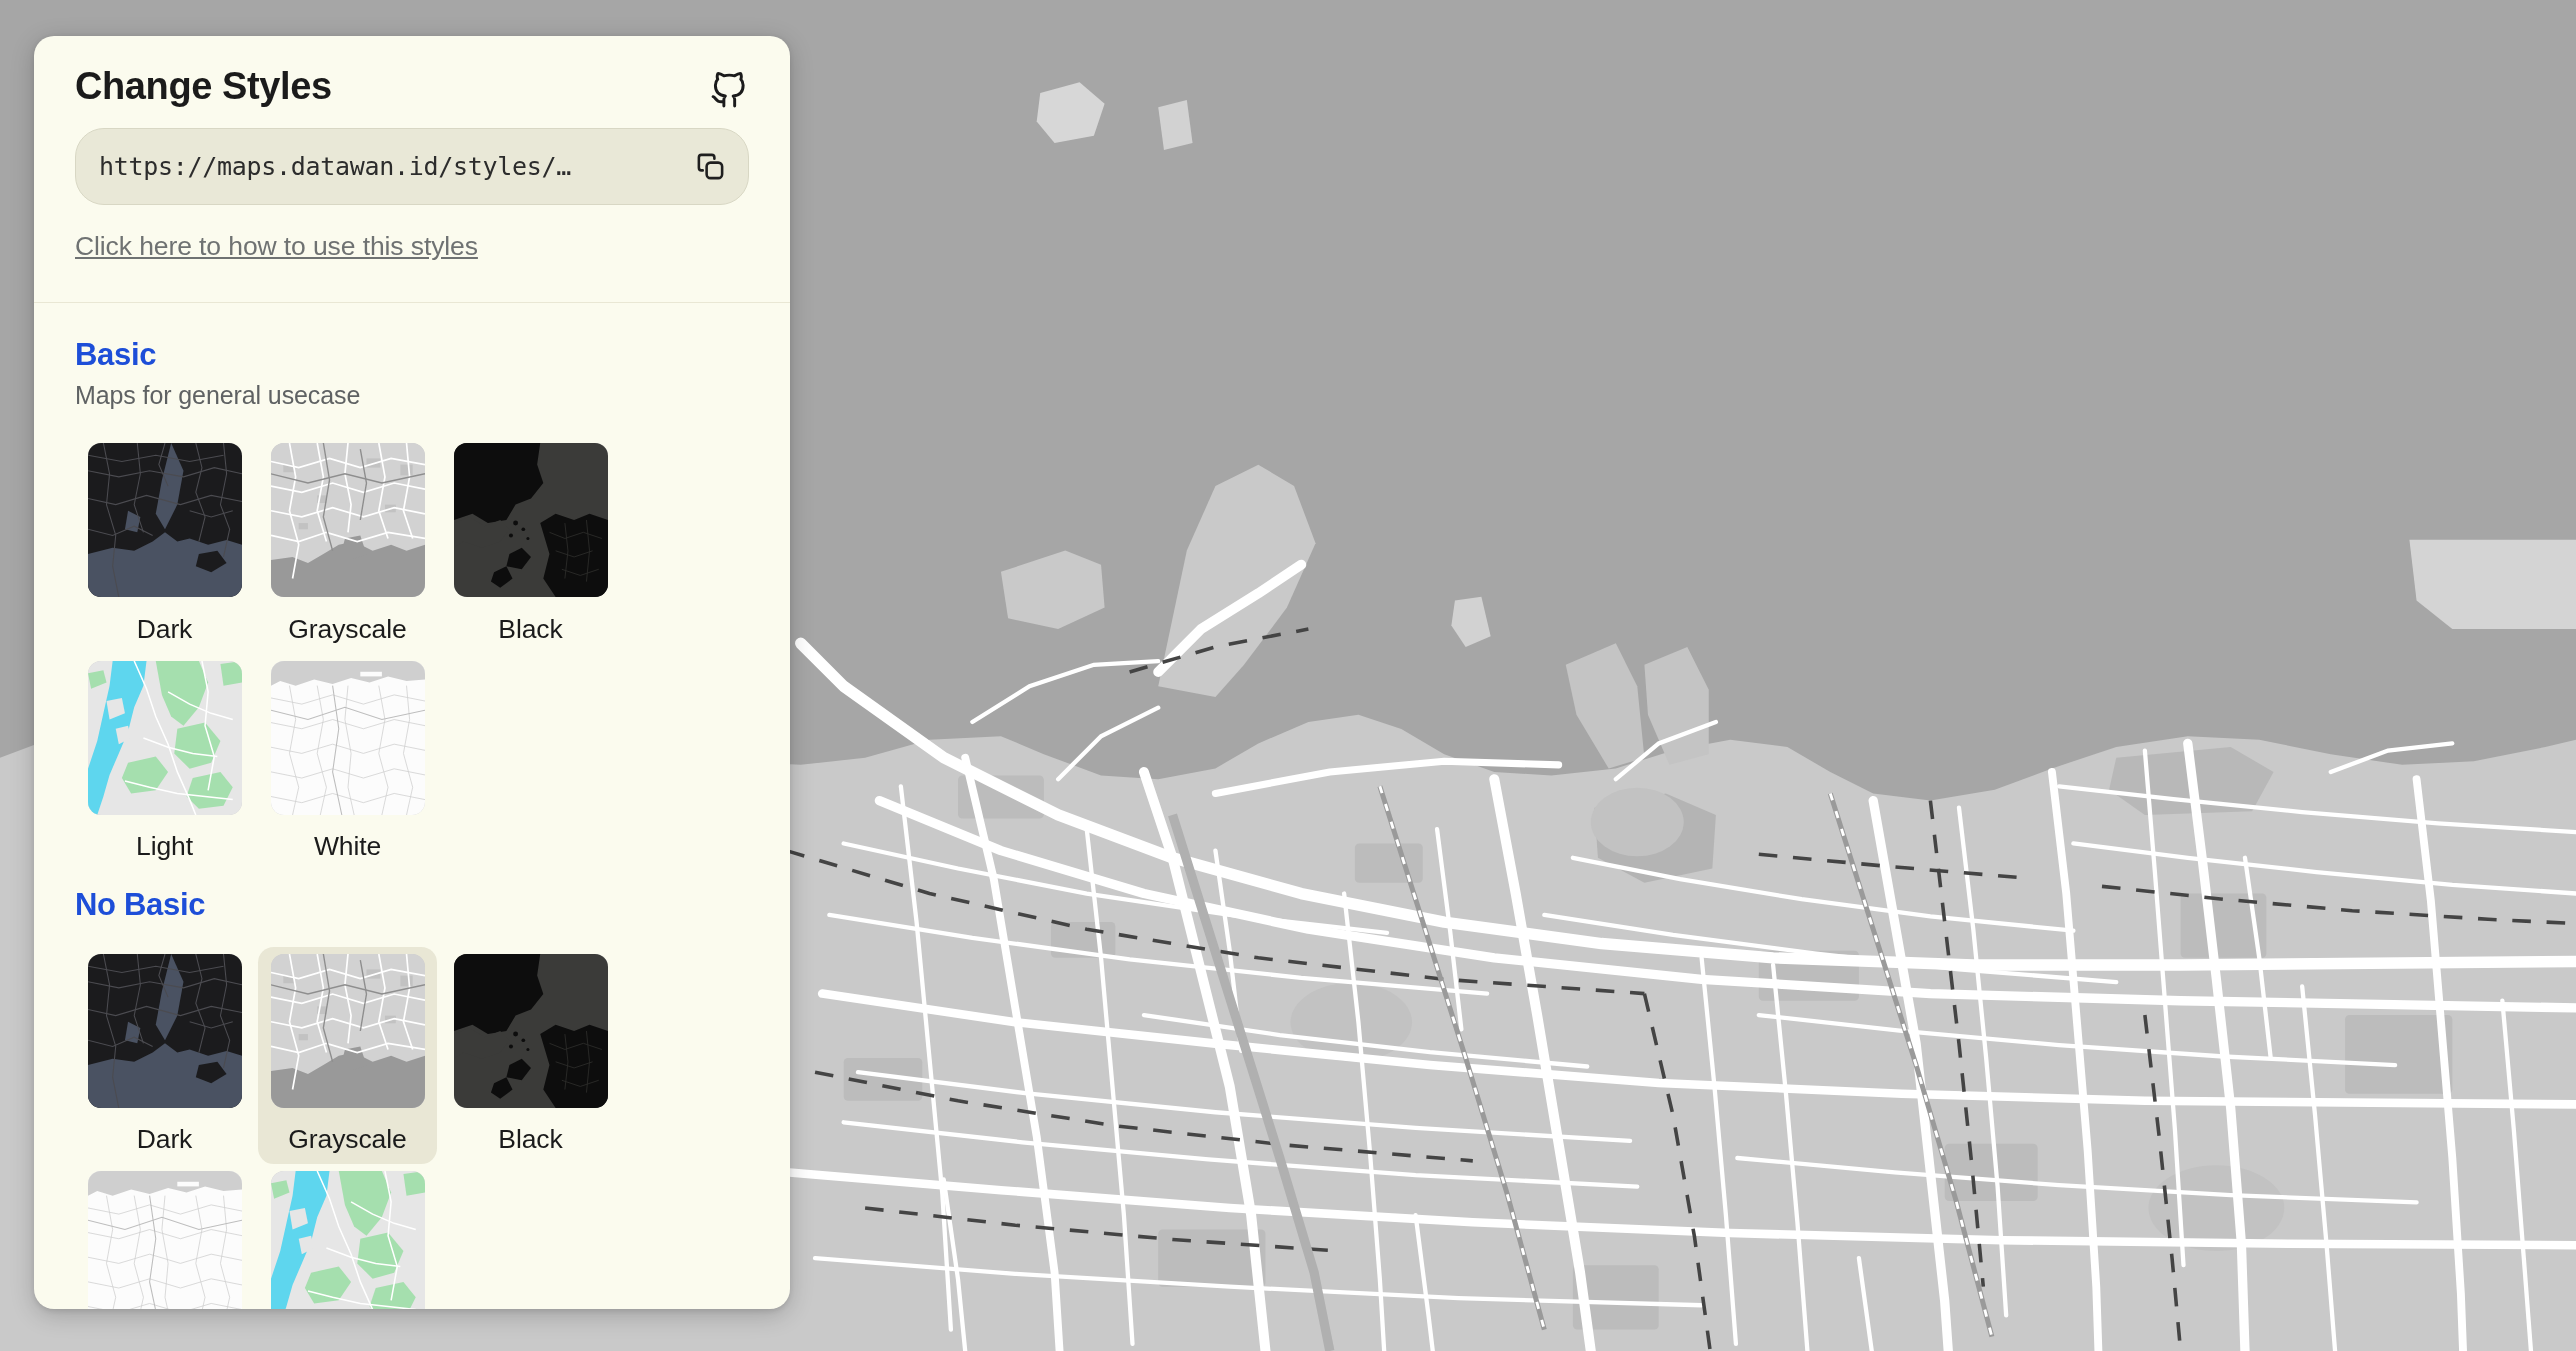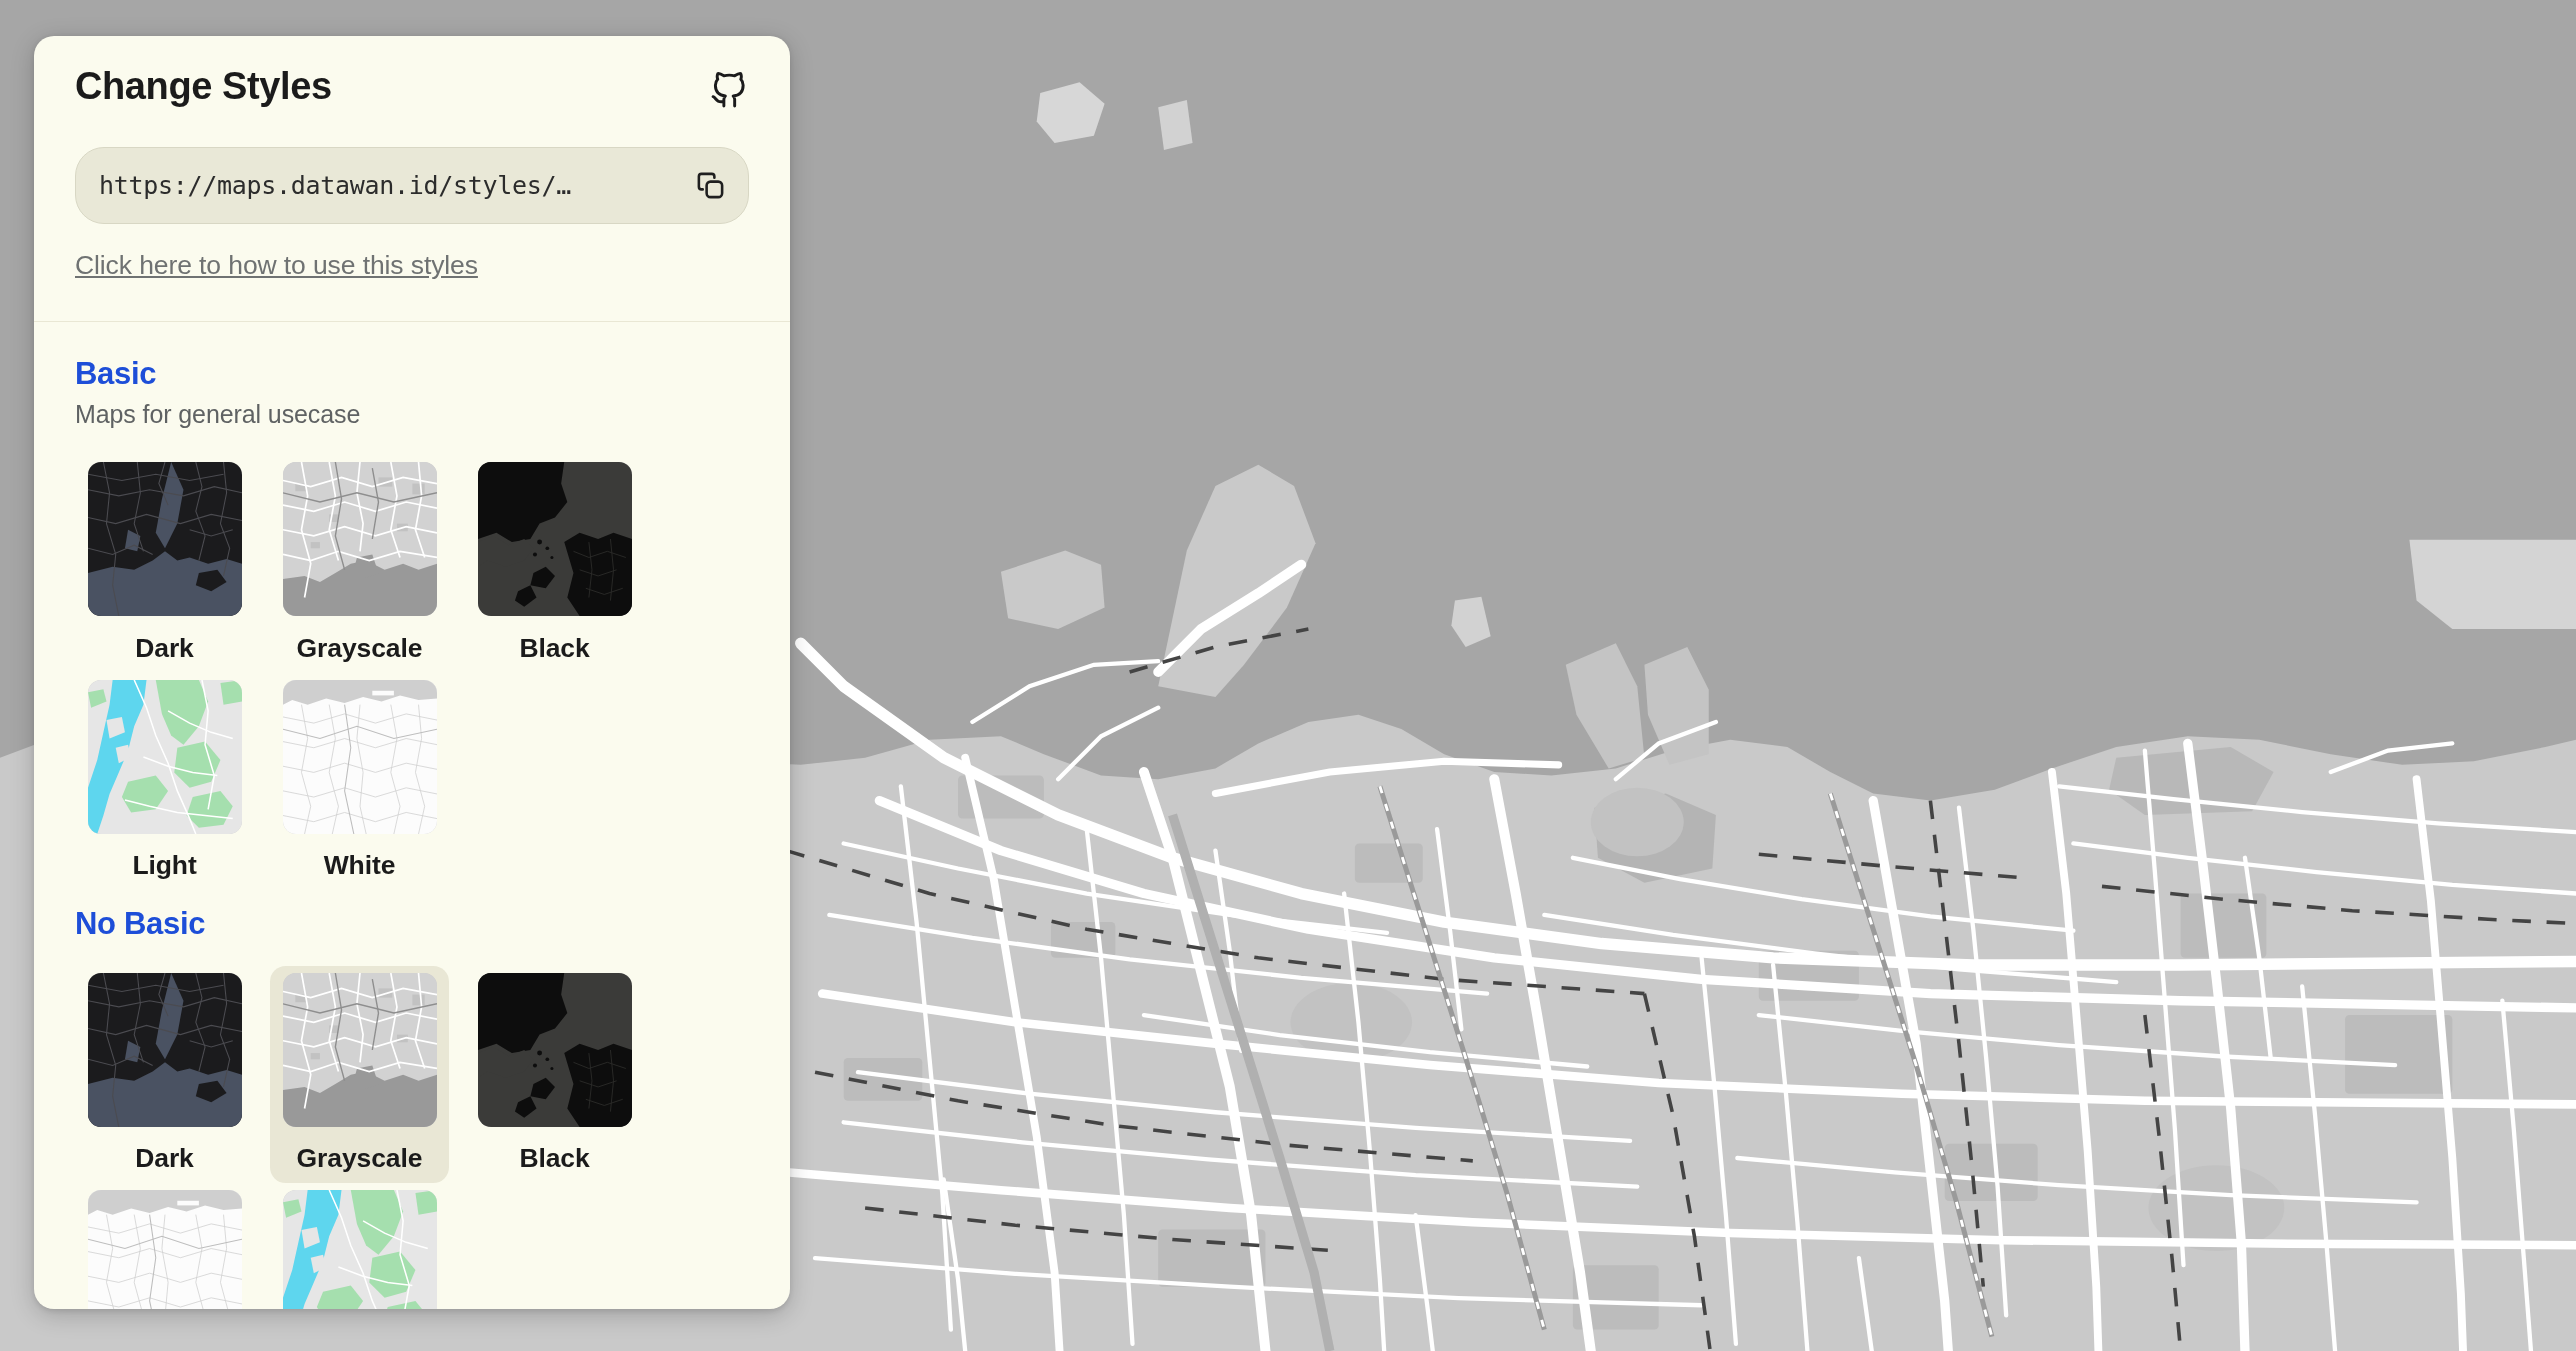--- a/index.html
+++ b/index.html
@@ -36,21 +36,21 @@
     font-size:38px; font-weight:700; color:#1b1b1b;
     letter-spacing:-0.4px; line-height:1.05;
   }
   .github-link{
     width:41px;height:41px; display:flex;align-items:center;justify-content:center;
     cursor:pointer; margin-top:2.9px;
   }
   .github-link svg{ width:37px;height:37px;display:block; }
 
   .url-row{
-    margin-top:36px;
+    margin-top:17px;
     background:#e9e8d7;
     border:1.4px solid #d8d7c4;
     border-radius:29px;
     height:77px;
     display:flex; align-items:center;
     padding:0 15.7px 0 23px;
     gap:7.1px;
   }
   .url-text{
     flex:1 1 auto;
@@ -85,22 +85,21 @@
   }
   .section-desc{
     margin-top:5px;
     font-size:25px; color:#5f6263; line-height:1.36; letter-spacing:-0.1px;
     max-width:629px;
   }
 
   .style-grid{
     margin-top:24px;
     display:flex; flex-wrap:wrap;
-    gap:0px 16px;
-    font-weight:bold;
+    gap:0px 4px;
   }
   .style-card{
     width:179px;
     padding:7.1px 7.1px 11.4px 7.1px;
     border-radius:15.7px;
     cursor:pointer;
     display:flex; flex-direction:column; align-items:center;
     background:transparent;
   }
   .style-card.selected{ background:#e9e7d5; }

